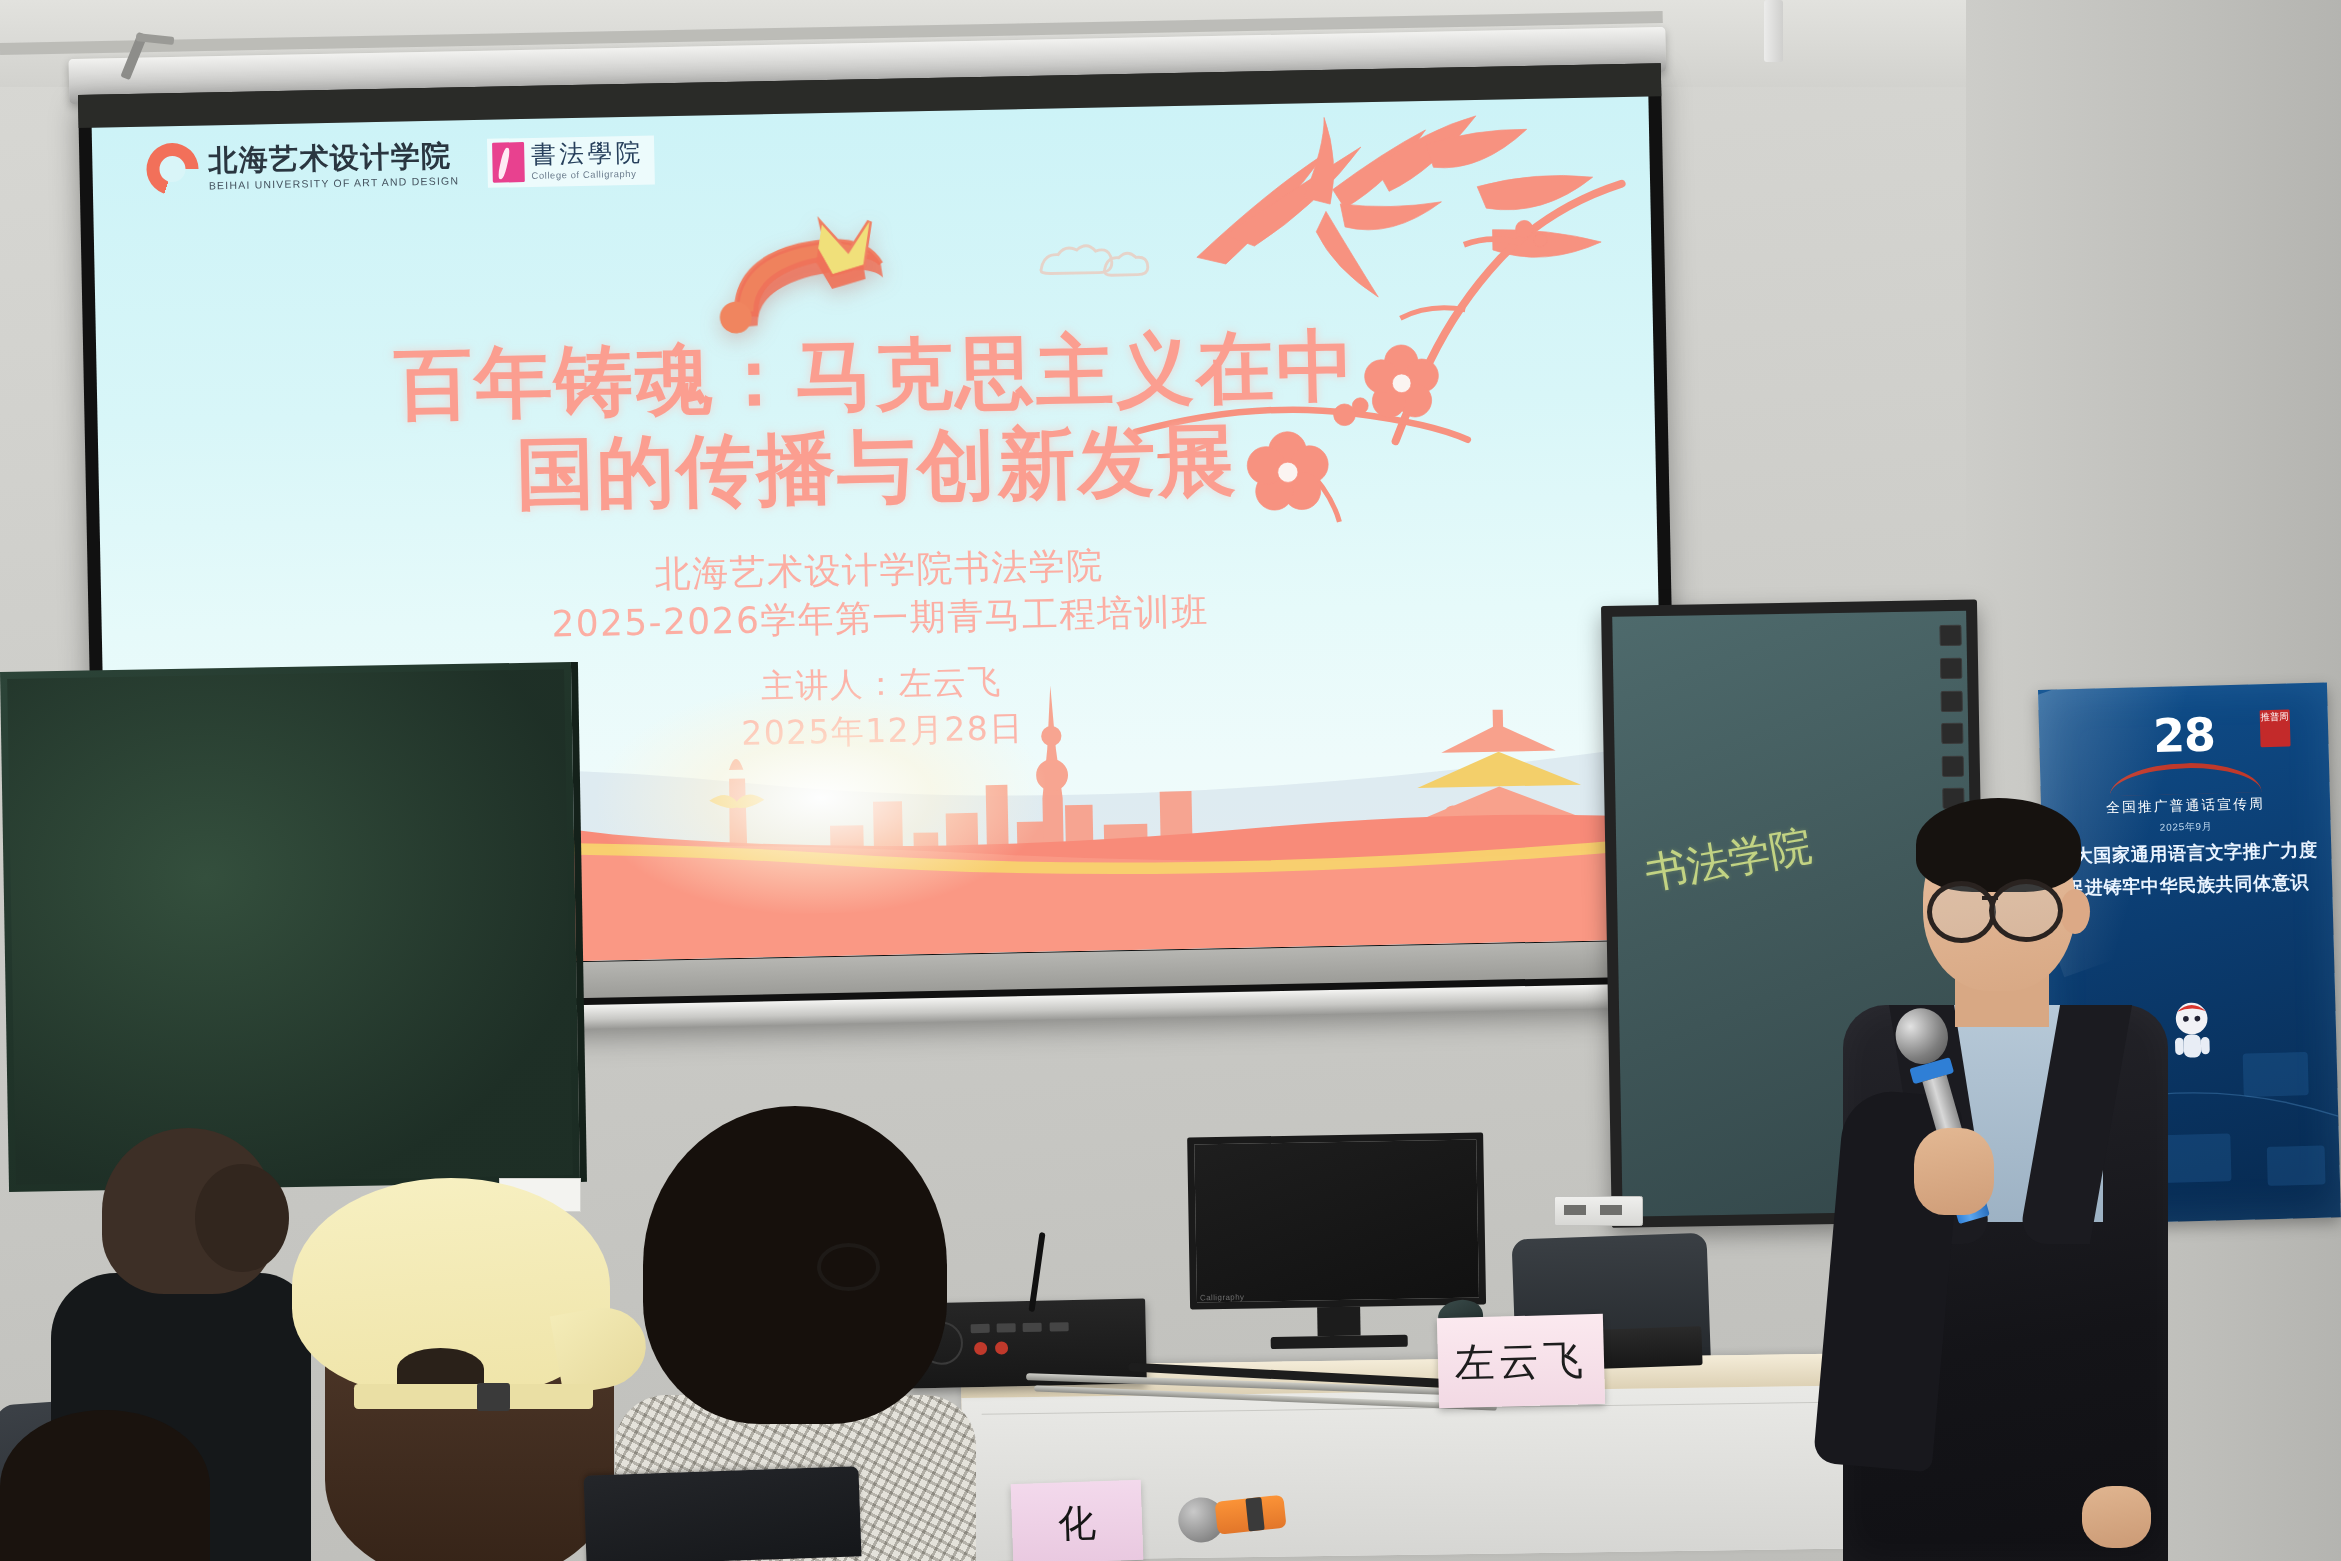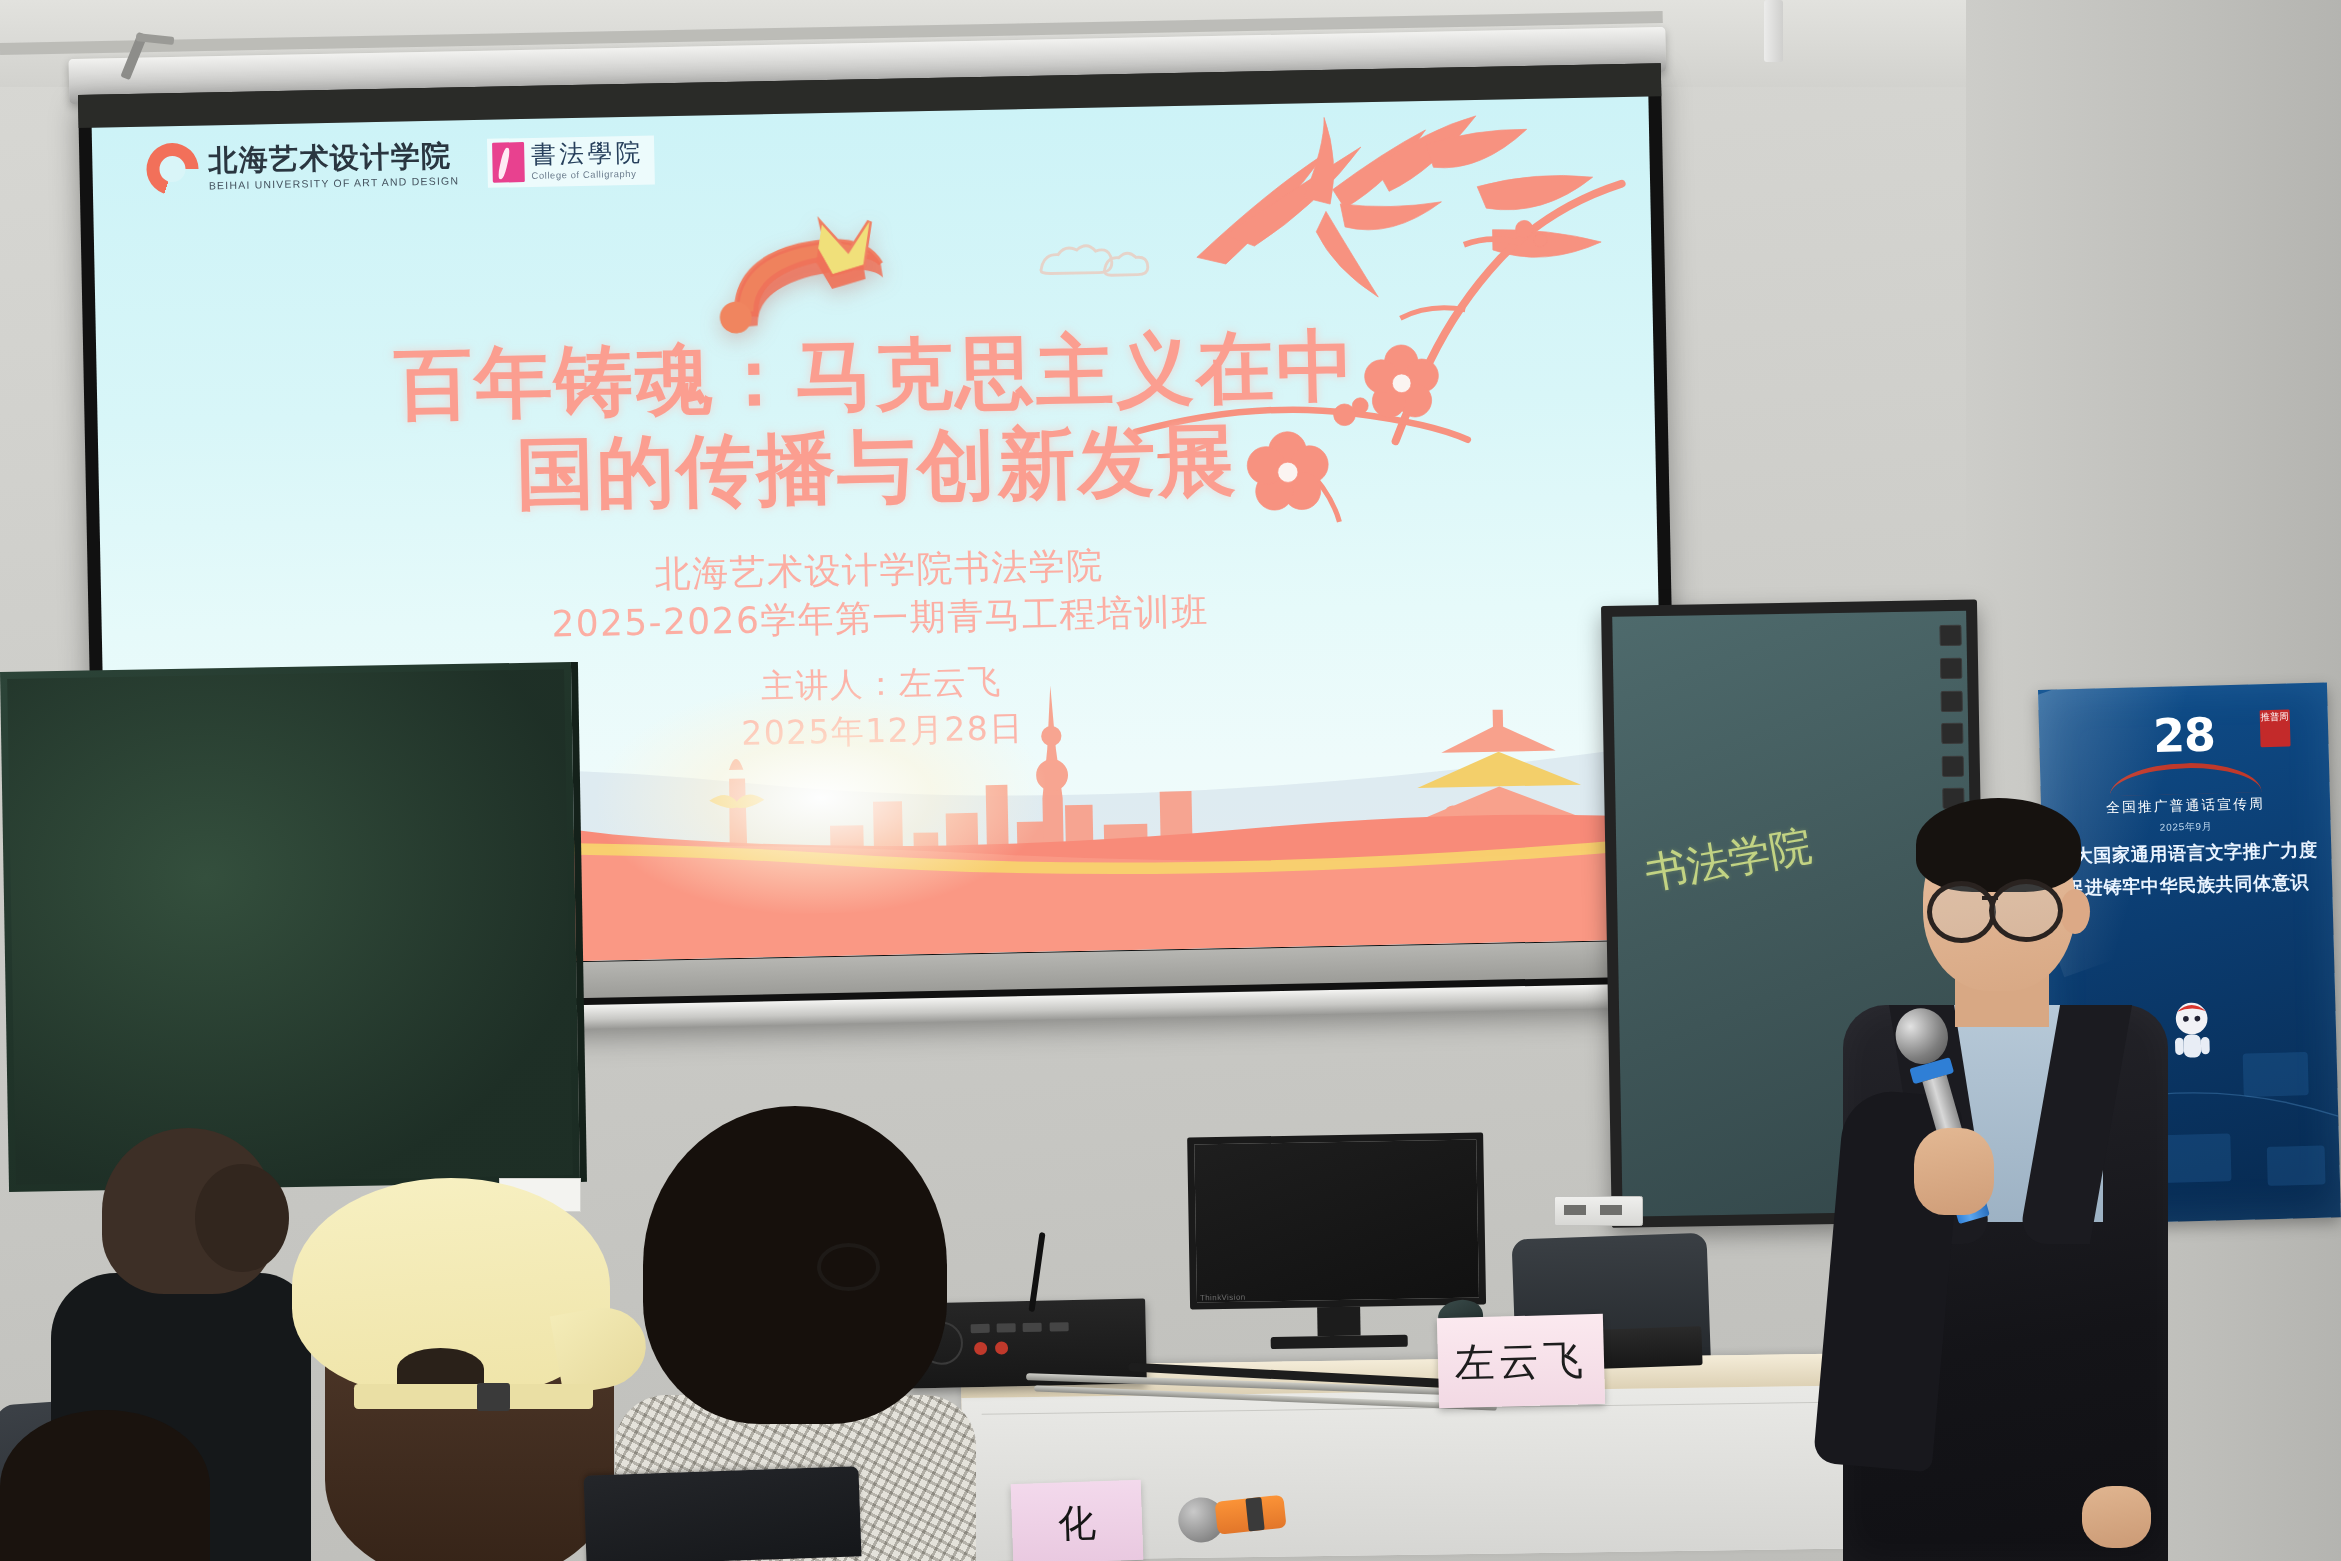--- a/index.html
+++ b/index.html
@@ -489,21 +489,21 @@
 
   <div class="desk">
     <div class="desk-top"></div>
     <div class="desk-front"></div>
   </div>
 
   <div class="monitor">
     <div class="monitor-screen"></div>
     <div class="monitor-stand"></div>
     <div class="monitor-base"></div>
-    <div class="mon-label">ThinkVision</div>
+    <div class="mon-label">Calligraphy</div>
   </div>
 
   <div class="amp">
     <div class="amp-vent"></div>
     <div class="amp-ports">
       <div class="amp-port"></div>
       <div class="amp-port"></div>
       <div class="amp-port"></div>
       <div class="amp-port"></div>
     </div>

